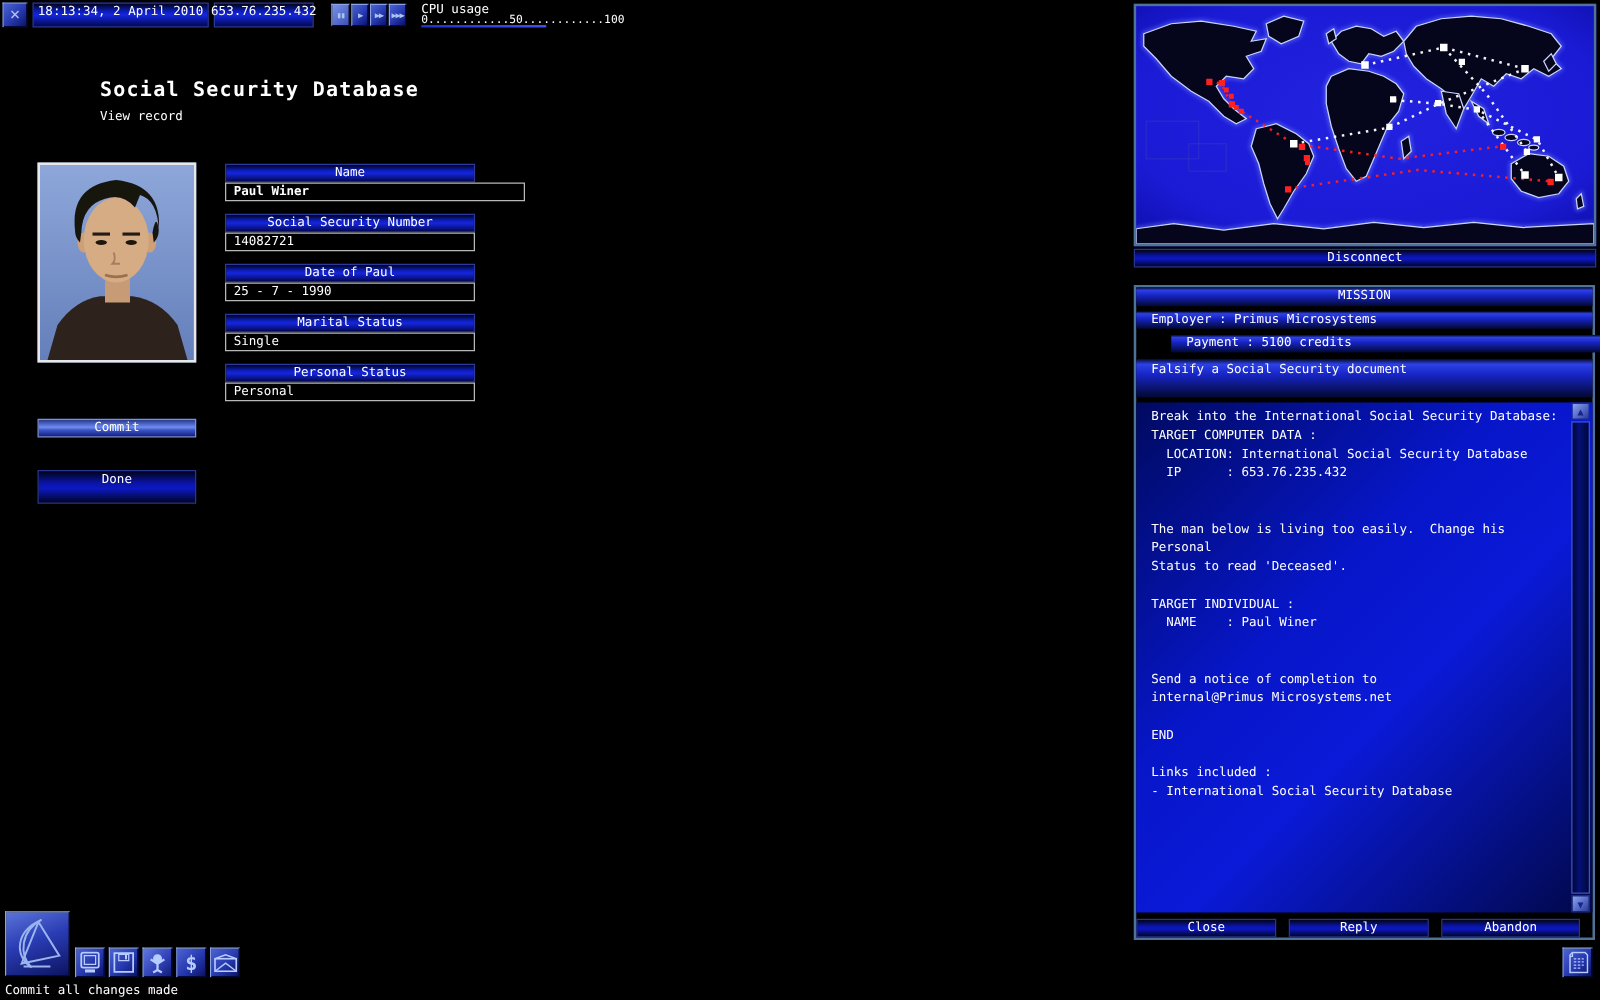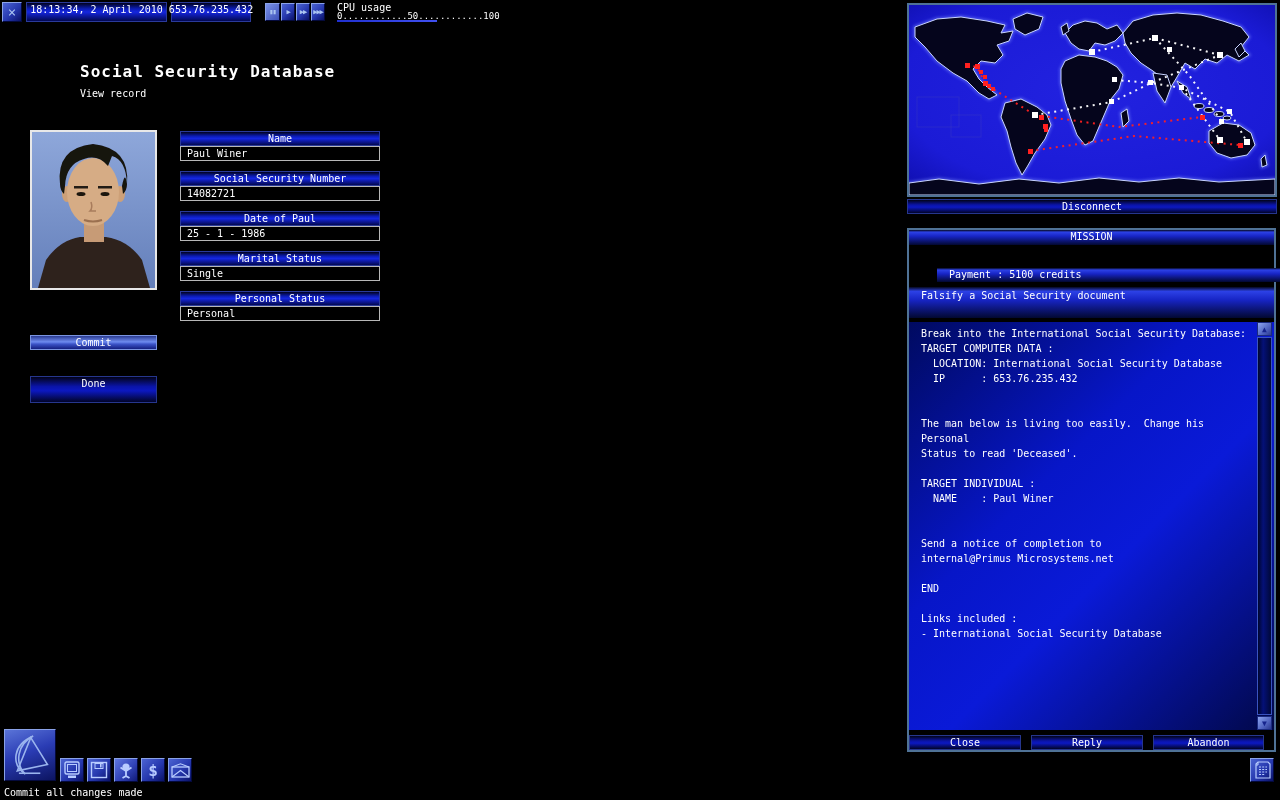--- a/index.html
+++ b/index.html
@@ -109,36 +109,36 @@
       <ellipse cx="73" cy="62" rx="4.5" ry="2" fill="#1c140e"></ellipse>
       <path d="M59,70 Q61,76 58,79 L64,79" fill="none" stroke="#a87c5c" stroke-width="1.5"></path>
       <path d="M52,88 Q61,91 70,88" fill="none" stroke="#9b6f50" stroke-width="2"></path>
     </g>
   </svg>
 </div>
 
 <div class="abs grad-field ctr small" style="left:180px;top:131px;width:200px;height:15px;">
     <span>Name</span>
   </div>
-<div class="abs valbox" style="left:180px;top:146px;width:200px;height:15px;">
+<div class="abs valbox" style="left:180px;top:146px;width:240px;height:15px;font-weight:bold;">
     <span>Paul Winer</span>
   </div>
 
 <div class="abs grad-field ctr small" style="left:180px;top:171px;width:200px;height:15px;">
     <span>Social Security Number</span>
   </div>
 <div class="abs valbox" style="left:180px;top:186px;width:200px;height:15px;">
     <span>14082721</span>
   </div>
 
 <div class="abs grad-field ctr small" style="left:180px;top:211px;width:200px;height:15px;">
     <span>Date of Paul</span>
   </div>
 <div class="abs valbox" style="left:180px;top:226px;width:200px;height:15px;">
-    <span>25 - 1 - 1986</span>
+    <span>25 - 7 - 1990</span>
   </div>
 
 <div class="abs grad-field ctr small" style="left:180px;top:251px;width:200px;height:15px;">
     <span>Marital Status</span>
   </div>
 <div class="abs valbox" style="left:180px;top:266px;width:200px;height:15px;">
     <span>Single</span>
   </div>
 
 <div class="abs grad-field ctr small" style="left:180px;top:291px;width:200px;height:15px;">
@@ -249,20 +249,23 @@
   </svg>
 </div>
 <div class="abs btn-dark ctr small" style="left:907px;top:199px;width:370px;height:15px;">
   <span>Disconnect</span>
 </div>
 
 <div class="abs" style="left:907px;top:228px;width:369px;height:524px;border:2px solid var(--panel-border);background:#000;">
   <div class="abs grad-row ctr small" style="left:0;top:0;width:365px;height:15px;">
     <span>MISSION</span>
   </div>
+  <div class="abs grad-row small" style="left:0;top:19px;width:365px;height:14px;padding-left:12px;">
+    <span>Employer : Primus Microsystems</span>
+  </div>
   <div class="abs grad-row small" style="left:0;top:38px;width:365px;height:14px;padding-left:12px;margin-left:28px;">
     <span>Payment : 5100 credits</span>
   </div>
   <div class="abs grad-row small" style="left:0;top:57px;width:365px;height:31px;padding-left:12px;padding-top:2px;">
     <span>Falsify a Social Security document</span>
   </div>
 
   <div class="abs mission-body" style="left:0;top:92px;width:365px;height:408px;padding:4px 20px 0 12px;">Break into the International Social Security Database:
 TARGET COMPUTER DATA :
   LOCATION: International Social Security Database

